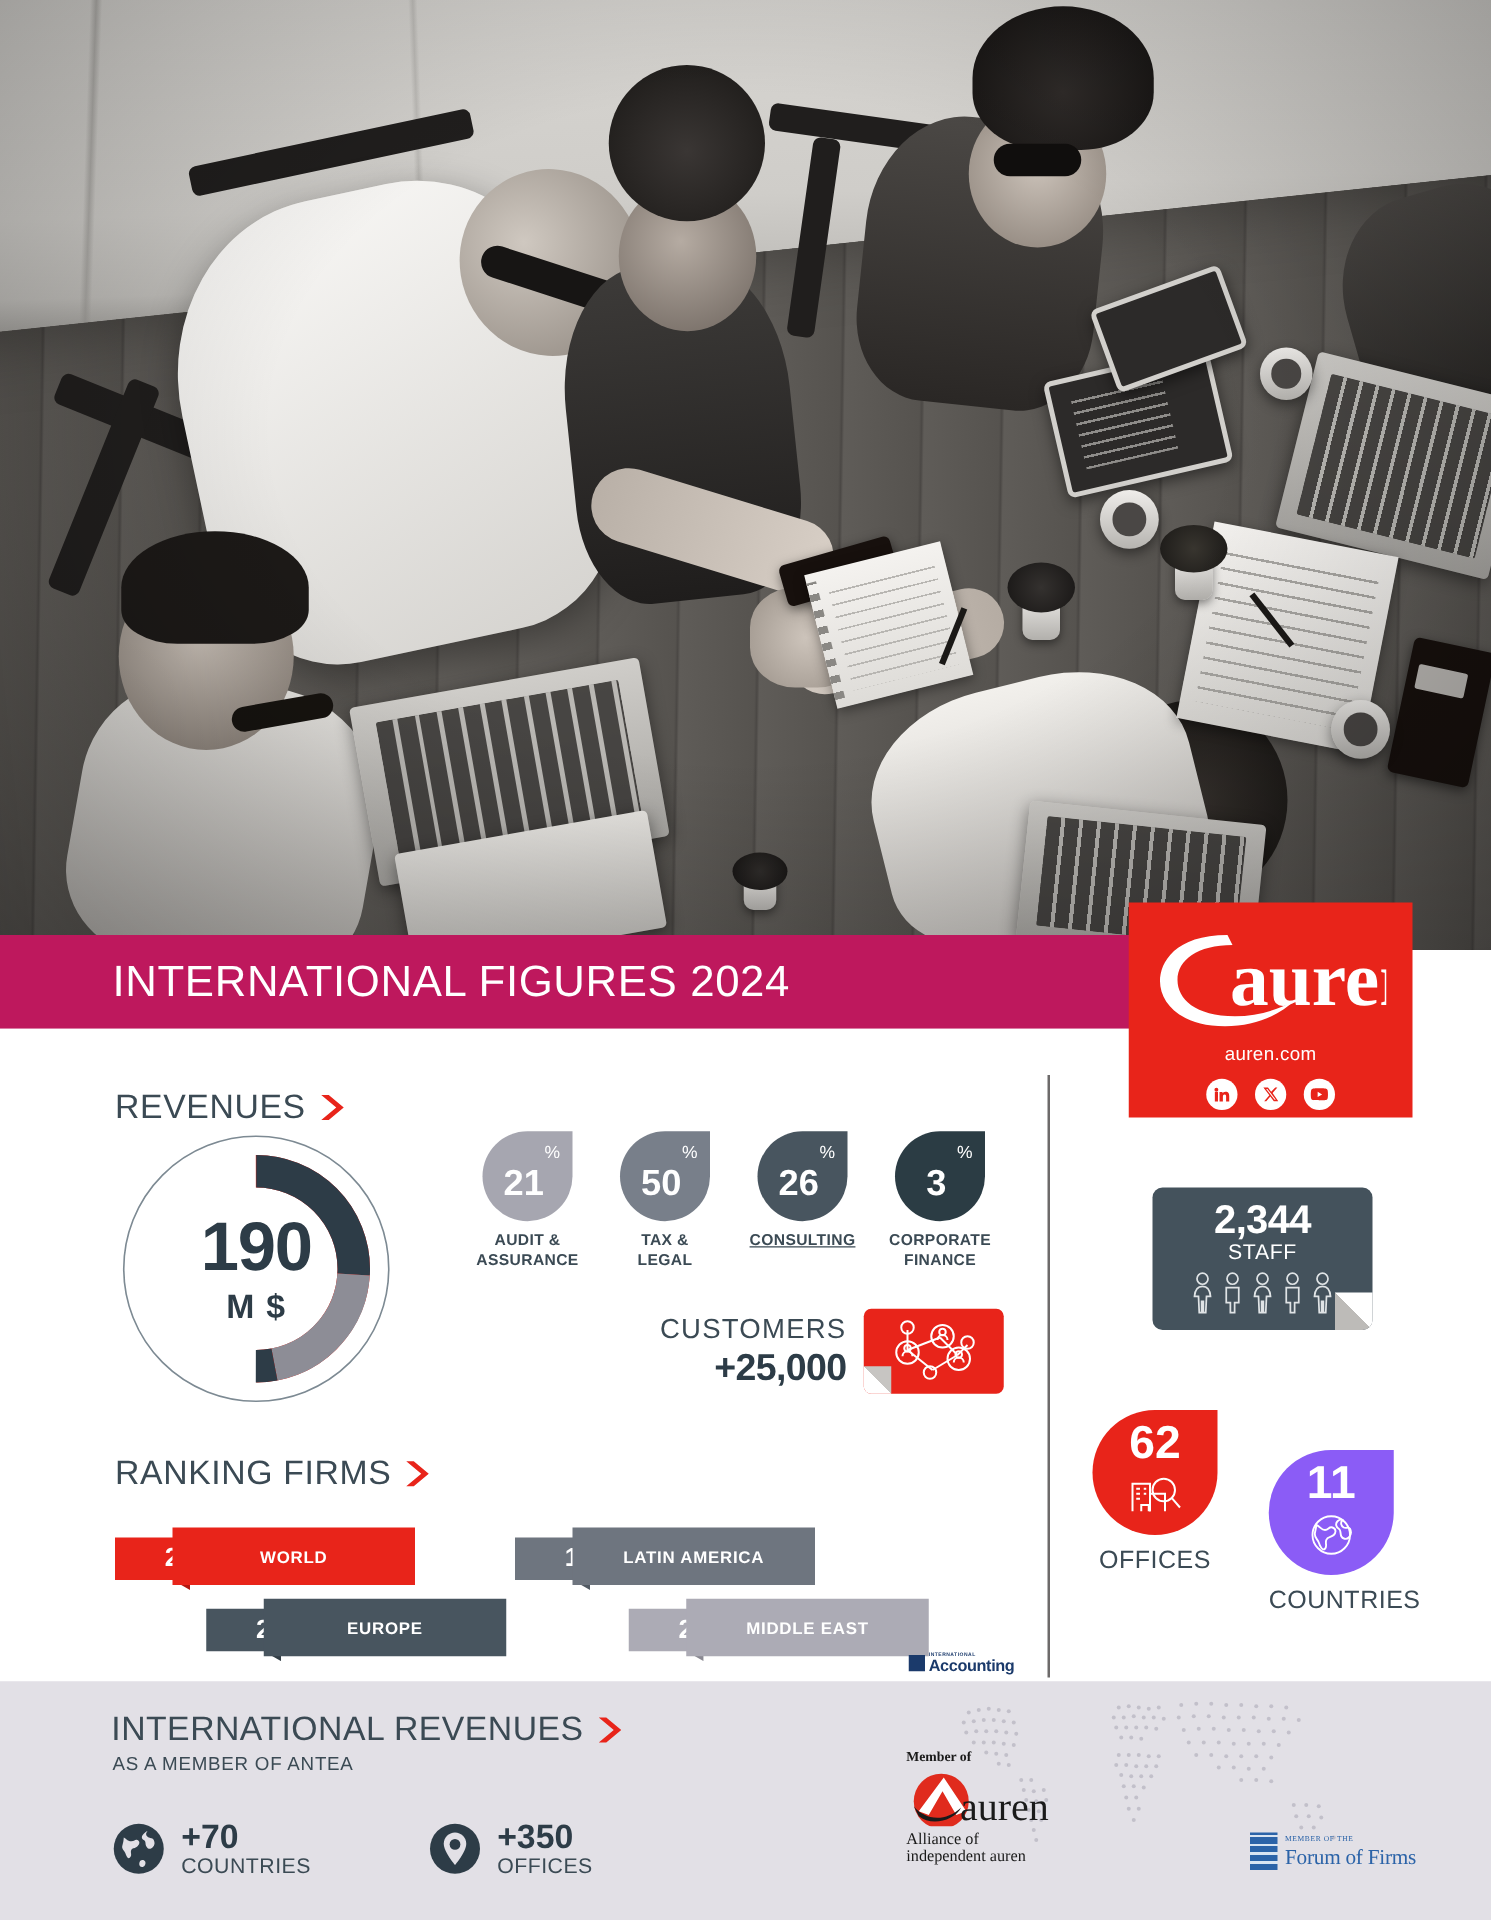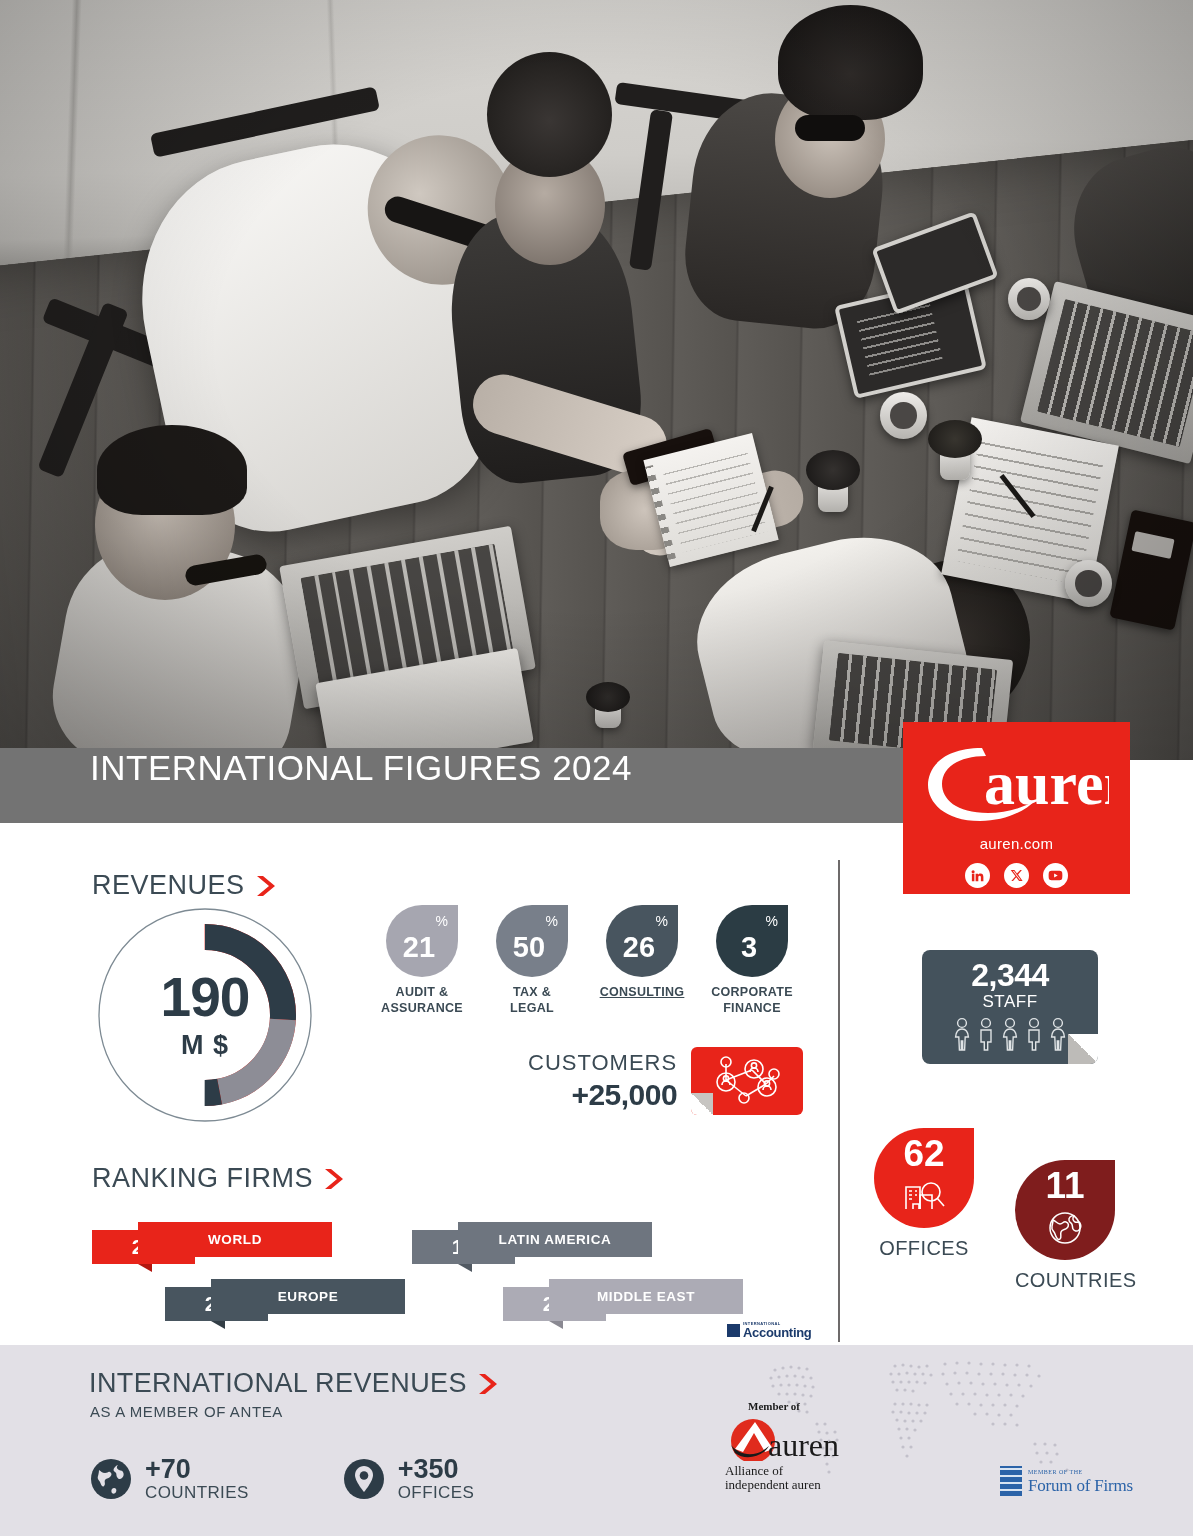--- a/index.html
+++ b/index.html
@@ -59,21 +59,21 @@
   .plantpot{background:linear-gradient(180deg,#e8e6e3,#b2b0ac);border-radius:4px 4px 8px 8px;box-shadow:0 3px 8px rgba(0,0,0,.45);}
   .notebook{background:linear-gradient(180deg,#f4f2ef,#dedcd8);box-shadow:0 3px 10px rgba(0,0,0,.4);}
   .notebook .rings{position:absolute;left:0;top:6%;width:7%;height:88%;background:repeating-linear-gradient(0deg,#8a8884 0 6%,transparent 6% 14%);}
   .notebook .lines{position:absolute;left:14%;top:10%;width:78%;height:80%;background:repeating-linear-gradient(0deg,transparent 0 10%, #b8b6b2 10% 11.5%);}
   .phone{background:#17100d;border-radius:5px;box-shadow:0 3px 9px rgba(0,0,0,.5);}
   .vignette{left:0;top:0;width:1193px;height:760px;background:radial-gradient(ellipse at 50% 45%, rgba(0,0,0,0) 45%, rgba(0,0,0,.30) 100%);}
 
   
   #titlebar {
     position:absolute; left:0; top:748px; width:1100px; height:75px;
-    background:#737373; display:flex; 
+    background:#be185d; display:flex; align-items:center;
   }
   #title {
     color:#ffffff; font-size:35px; letter-spacing:.5px; margin-left:90px;
     font-weight:300; font-family:"Liberation Sans", sans-serif;
   }
 
   
   #logocard {
     position:absolute; left:903px; top:722px; width:227px; height:172px;
     background:#e8241a; z-index:20;
@@ -120,21 +120,21 @@
   #cust-t2 { font-size:30px; font-weight:bold; color:#2d3c47; letter-spacing:-.5px; margin-top:2px; }
   #cust-card { position:relative; width:112px; height:68px; background:#e8241a; border-radius:6px; }
   #cust-card .fold { position:absolute; left:0; bottom:0; width:22px; height:22px;
     background:linear-gradient(45deg,#fff 50%, #c7c5c2 50%); border-radius:0 0 0 6px; }
   #cust-card svg { position:absolute; left:50%; top:50%; transform:translate(-50%,-50%); }
 
   
   #bars { position:absolute; left:92px; top:1222px; width:700px; height:100px; }
   .ribbon { position:absolute; height:34px; }
   .ribbon .lft { position:absolute; left:0; top:8px; height:34px; display:flex; align-items:center; justify-content:center; }
-  .ribbon .rgt { position:absolute; top:0; height:35px; display:flex; align-items:center; justify-content:center; }
+  .ribbon .rgt { position:absolute; top:0; height:46px; display:flex; align-items:center; justify-content:center; }
   .ribbon .notch { position:absolute; width:14px; height:8px; }
   .rnum { color:#fff; font-size:21px; font-weight:bold; }
   .rlab { color:#fff; font-size:13.5px; font-weight:bold; letter-spacing:.6px; }
 
   
   #iab { position:absolute; left:727px; top:1322px; display:flex; align-items:center; gap:3px; }
   #iab .sq { width:13px; height:13px; background:#1b3a6b; }
   #iab .t { display:flex; flex-direction:column; line-height:1; }
   #iab .t1 { font-size:4px; color:#1b3a6b; letter-spacing:.4px; font-weight:bold; }
   #iab .t2 { font-size:13px; color:#1b3a6b; font-weight:bold; letter-spacing:-.3px; }
@@ -167,21 +167,21 @@
   #ip-head .txt { font-size:27px; color:#3b4a54; letter-spacing:.4px; }
   #ip-sub { position:absolute; left:90px; top:1403px; font-size:15px; color:#3b4a54; letter-spacing:.6px; }
   #ip-stats { position:absolute; left:90px; top:1455px; display:flex; gap:94px; }
   .ips { display:flex; align-items:center; gap:13px; }
   .ips .ico { width:42px; height:42px; flex:none; }
   .ips .v1 { font-size:27px; font-weight:bold; color:#2d3c47; line-height:1.05; }
   .ips .v2 { font-size:17px; color:#3b4a54; letter-spacing:.4px; }
 
   
   #antea { position:absolute; left:725px; top:1400px; width:130px; }
-  #antea .memberof { font-size:11px; color:#1a1a1a; font-family:"Liberation Serif", serif; font-weight:bold;margin-left:23px; }
+  #antea .memberof { font-size:11px; color:#1a1a1a; font-family:"Liberation Serif", serif; font-weight:bold; }
   #antea .wordmark { display:flex; align-items:flex-end; margin-top:1px; }
   #antea .alliance { font-size:13px; color:#1a1a1a; font-family:"Liberation Serif", serif; line-height:1.1; margin-top:3px; }
 
   
   #fof { position:absolute; left:1000px; top:1466px; display:flex; align-items:center; gap:6px; }
   #fof .bars { width:22px; height:30px; background:
       repeating-linear-gradient(0deg,#2b63a8 0 5px,#d8e4f2 5px 7px); }
   #fof .ft { display:flex; flex-direction:column; line-height:1; }
   #fof .f1 { font-size:6px; color:#2b63a8; font-family:"Liberation Serif", serif; letter-spacing:.5px; }
   #fof .f2 { font-size:17px; color:#2b63a8; font-family:"Liberation Serif", serif; letter-spacing:-.2px; margin-top:2px; }
@@ -504,21 +504,21 @@
         <circle cx="31" cy="17" r="9"></circle>
             <path d="M37.5 23.5L44 31"></path>
       </g>
         </svg>
     </div>
   </div>
   <div class="biglabel">OFFICES</div>
 </div>
 
 <div id="countries">
-  <div class="bigdrop" style="background:#7f1d1d;">
+  <div class="bigdrop" style="background:#8b5cf6;">
     <div class="bn">11</div>
     <div class="bi">
       <svg width="44" height="42" viewBox="0 0 44 42">
           <g fill="none" stroke="#fff" stroke-width="1.5">
         <circle cx="22" cy="21" r="15"></circle>
         <path d="M10 13c3 1 4 4 7 4s3-3 6-2 3 4 1 6-5 1-6 4 1 5-1 7-4-2-5-5-4-4-3-8 1-6 1-6z"></path>
         <path d="M31 9c-2 2-1 5 1 6s4-1 5 1 1 5-1 7-5 1-6-1 0-5-2-6-3-4-1-6 4-1 4-1z"></path>
       </g>
         </svg>
     </div>

